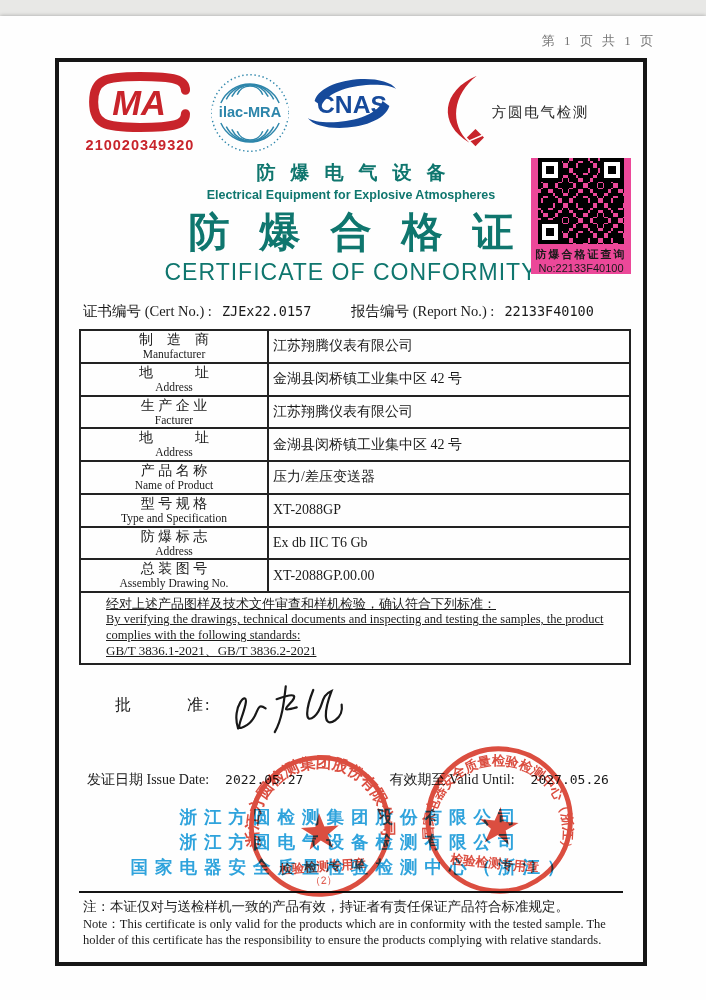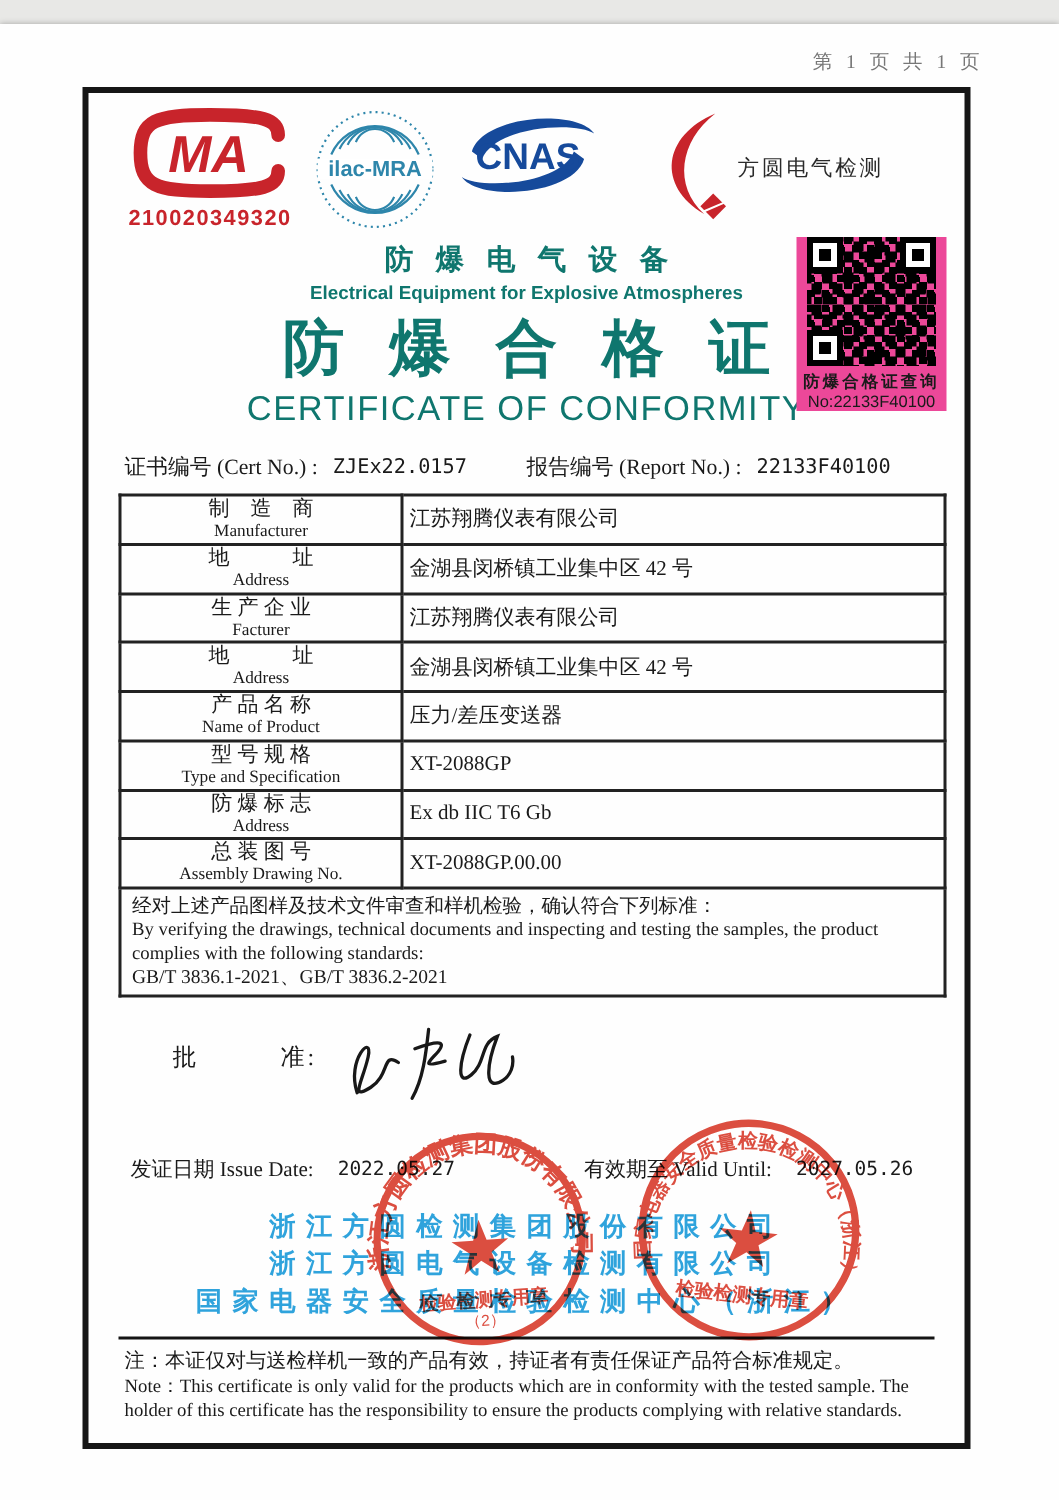--- a/index.html
+++ b/index.html
@@ -47,21 +47,21 @@
 
   
   table.info{width:552px;margin:8px auto 0;border-collapse:collapse;}
   table.info td{border:2px solid #222;padding:1px 4px;}
   td.lbl{width:178px;text-align:center;}
   td.lbl .cn{font-size:14px;line-height:1.15;}
   td.lbl .en{font-size:11.5px;line-height:1.1;font-family:"Liberation Serif",serif;}
   td.val{font-size:14px;padding-left:12px;}
 
   .standards{width:552px;margin:0 auto;border:2px solid #222;border-top:none;box-sizing:border-box;
-             padding:3px 7px;font-size:13px;line-height:1.25;}
+             padding:3px 25px;font-size:13px;line-height:1.25;text-decoration:underline;}
   .standards .en{font-size:12.5px;}
   .remarks{width:552px;margin:0 auto;border:2px solid #222;border-top:none;box-sizing:border-box;
            padding:3px 8px;font-size:13.5px;line-height:1.55;}
 
   
   .approval{margin:30px 0 0 36px;position:relative;height:46px;}
   .approval .cn{font-size:16px;letter-spacing:2px;}
   .approval .en{font-size:12.5px;}
   .signature{position:absolute;left:110px;top:-16px;}
 

